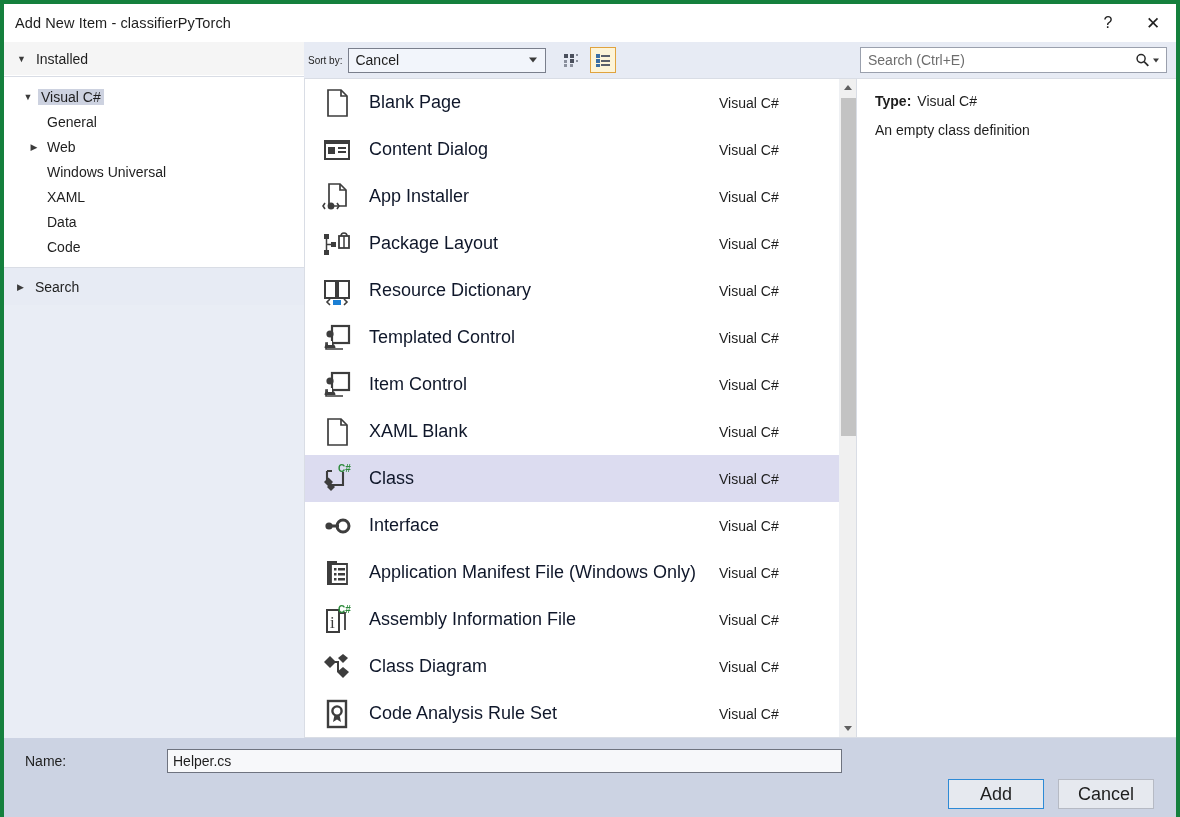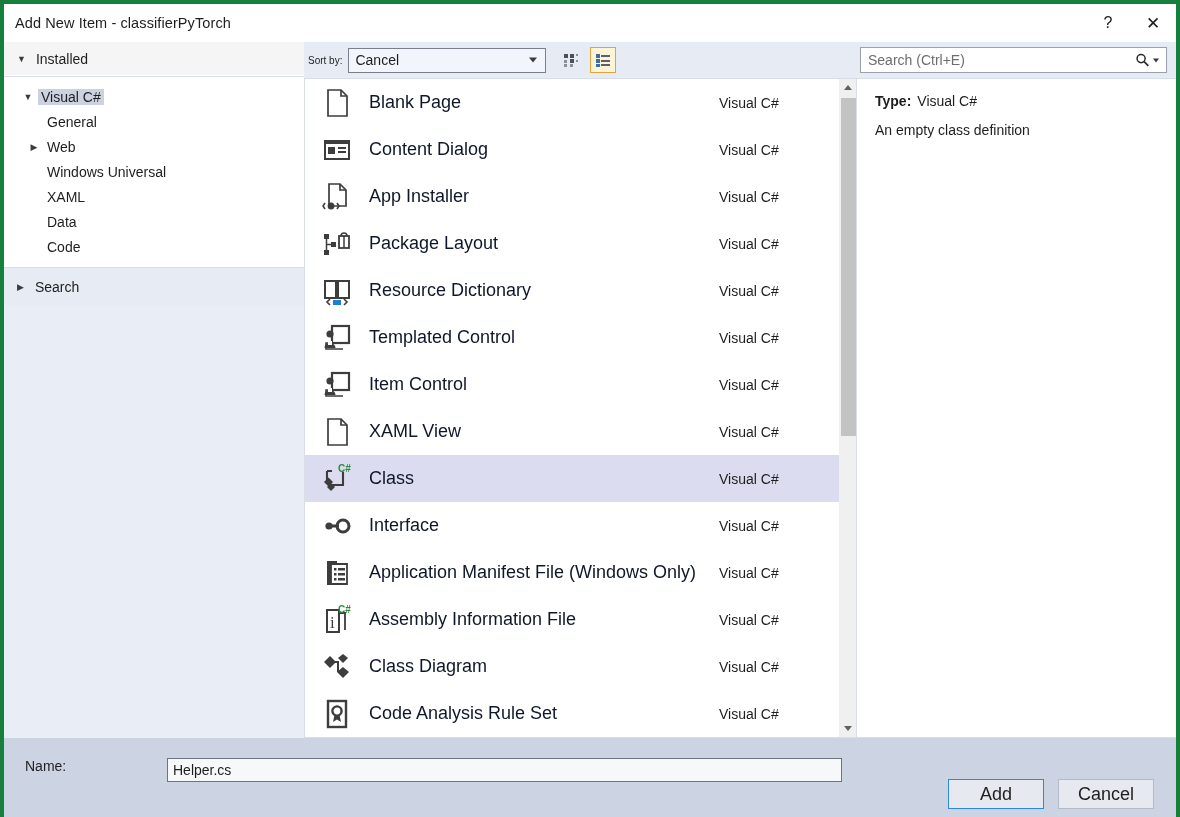--- a/index.html
+++ b/index.html
@@ -244,22 +244,22 @@
   .det-line .k { font-weight: bold; margin-right: 6px; }
 
   
   .footer {
     height: 80px; min-height: 80px;
     background: #ccd3e3;
     display: flex; flex-direction: column;
     position: relative;
   }
   .name-row {
-    display: flex; 
-    padding: 20px 0 0 21px;
+    display: flex; align-items: center;
+    padding: 11px 0 0 21px;
   }
   .name-label { font-size: 14px; color: #1e1e1e; width: 142px; }
   .name-input {
     width: 675px; height: 24px;
     background: #f7f8fa;
     border: 1px solid #6e737f;
     display: flex; align-items: center;
     padding-left: 5px;
   }
   .name-input input {
@@ -463,21 +463,21 @@
               <span class="name">Item Control</span>
               <span class="lang">Visual C#</span>
             </div>
             <div class="row">
               <span class="ico">
                 <svg width="32" height="32" viewBox="0 0 32 32">
                   <path d="M7 3 h13 l6 6 v20 h-19 z" fill="#fff" stroke="#3d3d3d" stroke-width="1.7"></path>
                   <path d="M20 3 v6 h6" fill="none" stroke="#3d3d3d" stroke-width="1.7"></path>
                 </svg>
               </span>
-              <span class="name">XAML View</span>
+              <span class="name">XAML Blank</span>
               <span class="lang">Visual C#</span>
             </div>
             <div class="row selected">
               <span class="ico">
                 <svg width="32" height="32" viewBox="0 0 32 32">
                   <path d="M6 8 h5 M6 8 v13 M6 21 h3 M22 9 v13 h-12" fill="none" stroke="#3d3d3d" stroke-width="2.1"></path>
                   <path d="M3 19 l4.5 -4.5 l4.5 4.5 l-4.5 4.5 z" fill="#3d3d3d"></path>
                   <path d="M6 24 l4 -4 l4 4 l-4 4 z" fill="#3d3d3d"></path>
                   <text x="17" y="9" font-family="Liberation Sans, sans-serif" font-size="10" font-weight="bold" fill="#2e8b3d">C#</text>
                 </svg>

